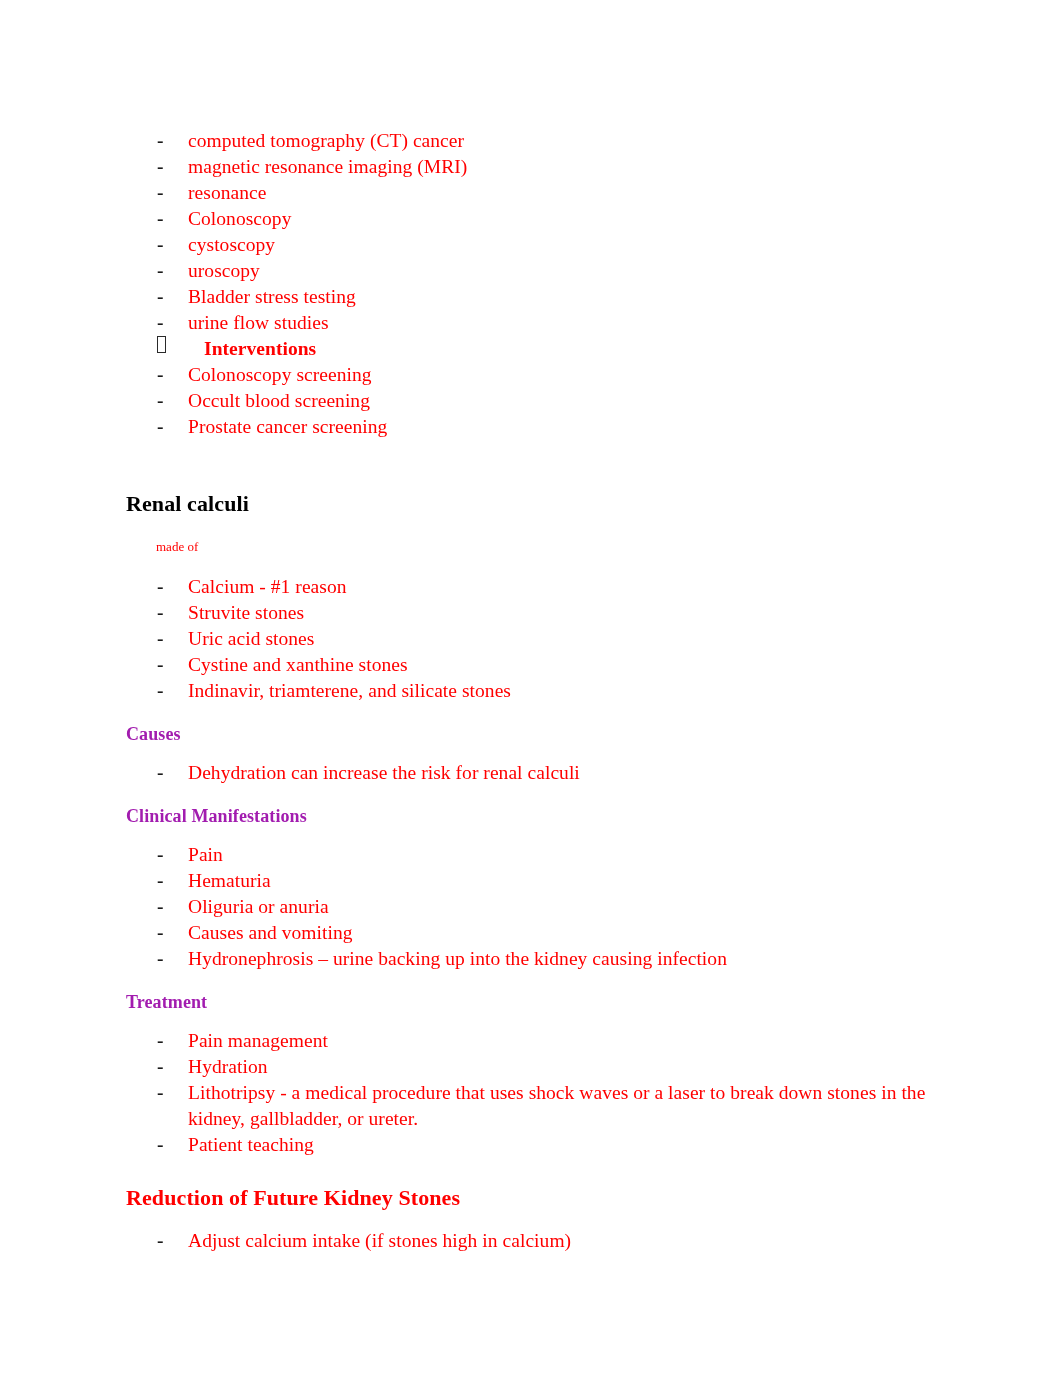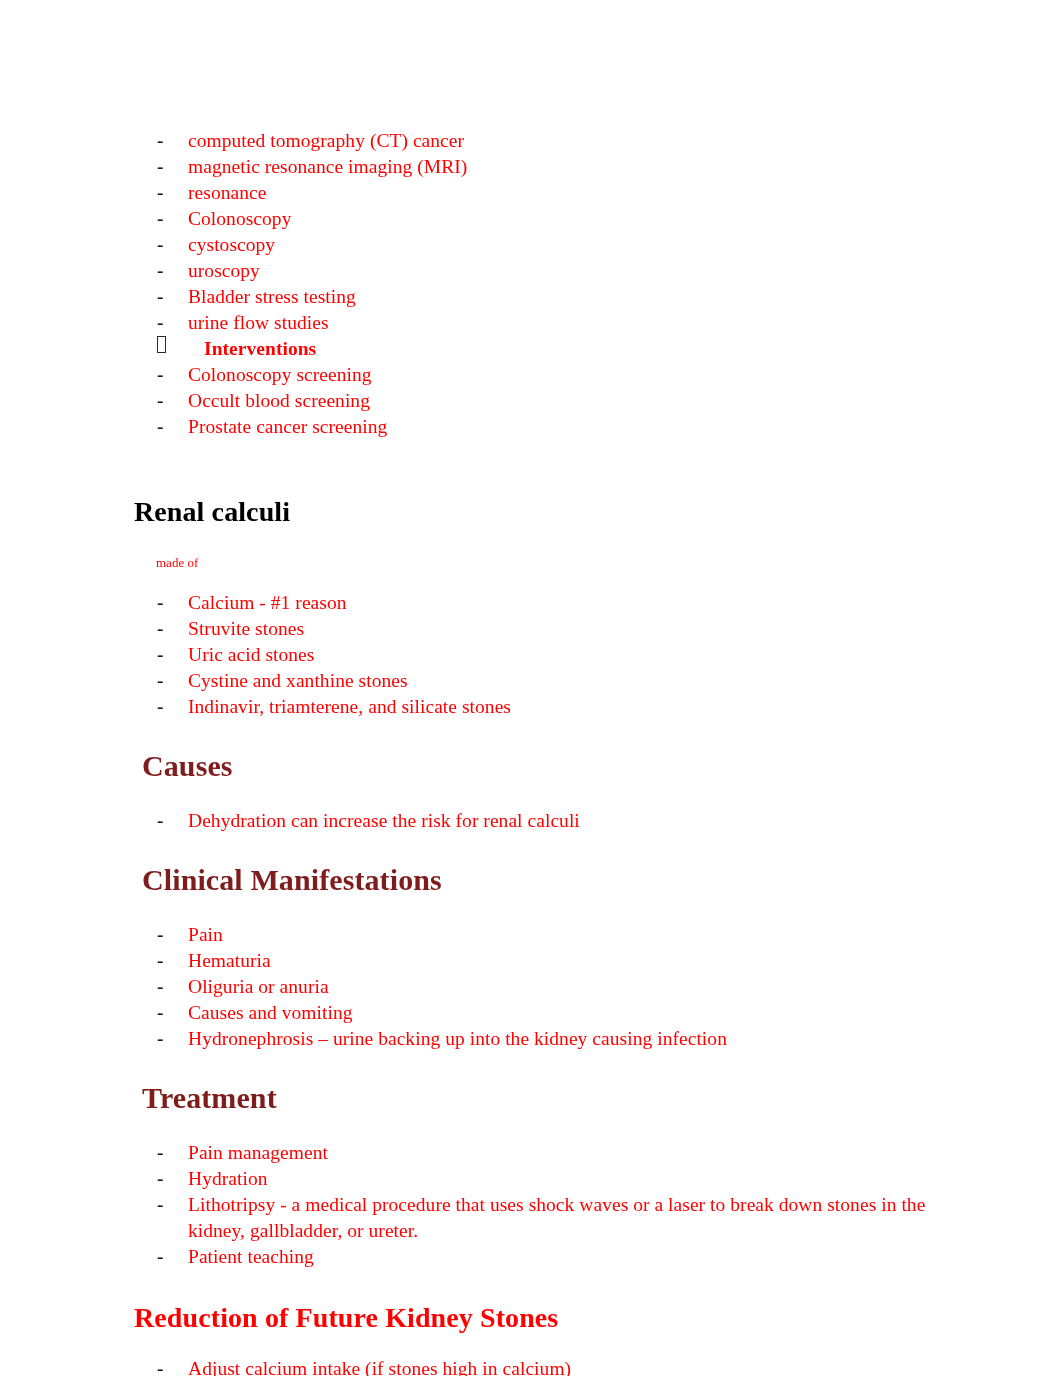--- a/index.html
+++ b/index.html
@@ -66,35 +66,35 @@
     background: transparent;
   }
   li.tofu .txt {
     font-weight: bold;
   }
 
   
   h1.doc-h1 {
     font-family: "Liberation Serif", "DejaVu Serif", serif;
     font-weight: bold;
-    font-size: 28px;
+    font-size: 22px;
     line-height: 36px;
-    margin: 8px;
+    margin: 0;
     letter-spacing: 0.1px;
   }
   h1.doc-h1.black { color: #000000; }
   h1.doc-h1.red   { color: #ff0000; }
 
   h2.doc-h2 {
     font-family: "Liberation Serif", "DejaVu Serif", serif;
     font-weight: bold;
-    font-size: 30px;
+    font-size: 18px;
     line-height: 28px;
-    margin: 16px;
-    color: #7f1d1d;
+    margin: 0;
+    color: #a21caf;
     letter-spacing: 0.1px;
   }
 
   p.body-line {
     margin: 0;
     font-size: 13px;
     line-height: 26px;
     color: #ff0000;
     padding-left: 30px;
   }

